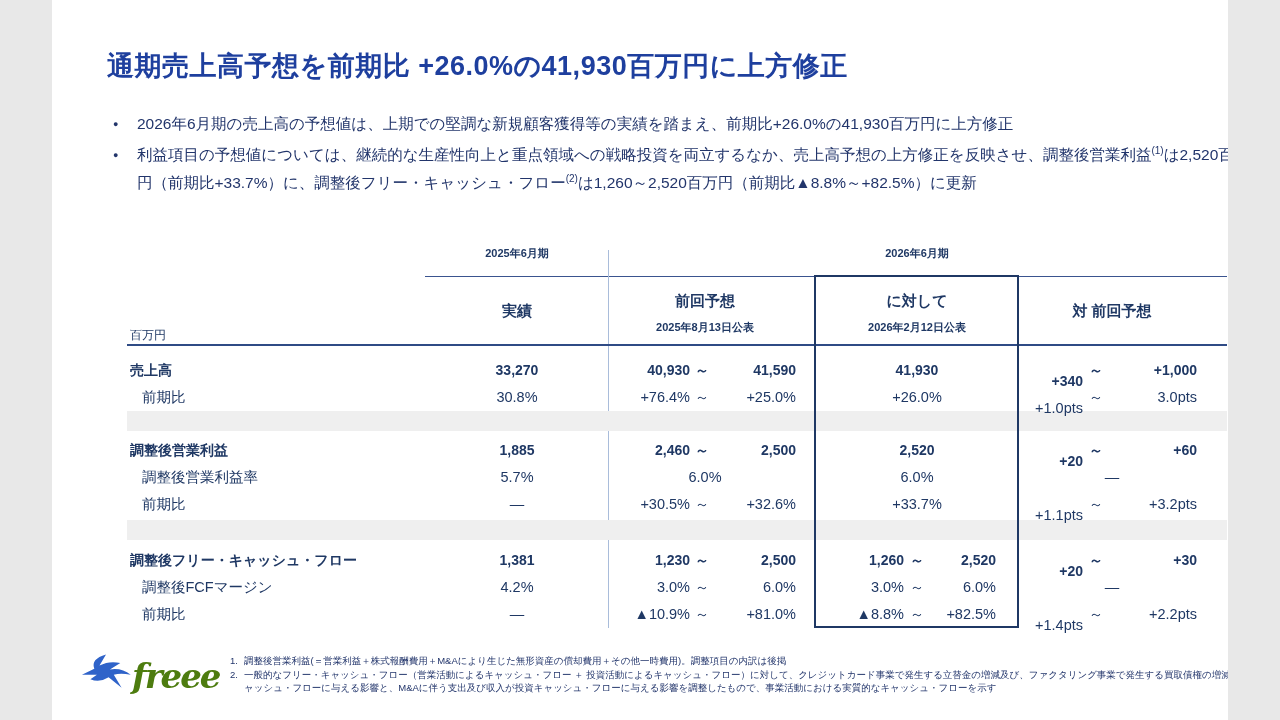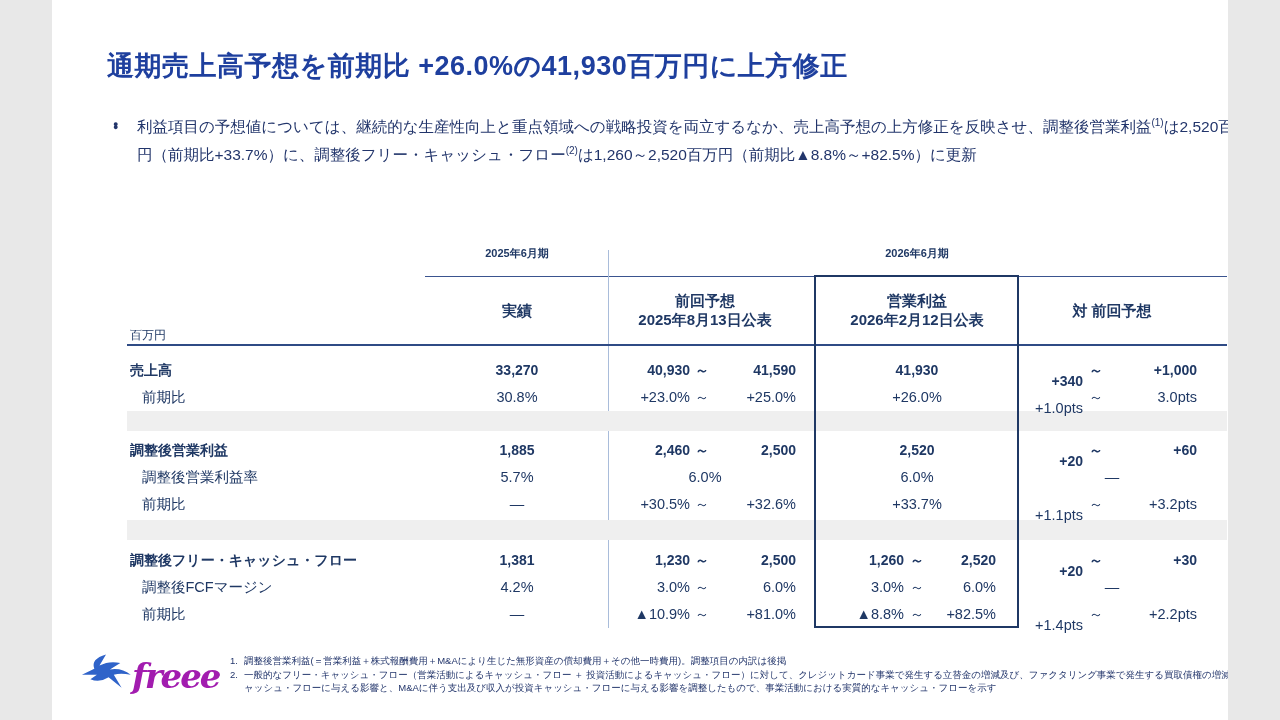--- a/index.html
+++ b/index.html
@@ -26,21 +26,21 @@
   .band.b1 { top:411px; } .band.b2 { top:520px; }
   .current-box  { position:absolute; left:762px; top:275px; width:205px; height:353px;
                   border:2.5px solid #1F3864; z-index:5; pointer-events:none; }
 
   .period { position:absolute; top:246px; font-size:11px; font-weight:700; text-align:center; color:#1F3864; }
   .period.p25 { left:375px; width:180px; }
   .period.p26 { left:772px; width:186px; }
 
   .colhead { position:absolute; text-align:center; color:#1F3864; }
   .colhead .h1 { font-size:15px; font-weight:700; line-height:22px; }
-  .colhead .h2 { font-size:15px; font-weight:700; line-height:15px; }
+  .colhead .h2 { font-size:11px; font-weight:700; line-height:15px;margin-top:8px; }
   .ch-actual  { left:375px; top:300px; width:180px; }
   .ch-prev    { left:562px; top:290px; width:182px; }
   .ch-current { left:772px; top:290px; width:186px; }
   .ch-vs      { left:965px; top:300px; width:190px; }
   .unit { position:absolute; left:78px; top:327px; font-size:12px; color:#1F3864; }
 
   .trow { position:absolute; left:0; width:1280px; height:28px; line-height:28px; font-size:14.5px; color:#1F3864; z-index:2; }
   .trow.bold { font-weight:700; font-size:14px; }
   .c-label { position:absolute; left:78px; width:292px; white-space:nowrap; }
   .trow.sub .c-label { padding-left:12px; }
@@ -55,37 +55,37 @@
   .c-cur .lo { width:66px; } .c-cur .tl { width:26px; } .c-cur .hi { width:66px; }
   .c-vs .lo { width:66px;margin-top:21px; } .c-vs .tl { width:26px; } .c-vs .hi { width:88px; }
   .cell.single { justify-content:center; }
   .r0{top:356px}.r1{top:383px}.r2{top:436px}.r3{top:463px}.r4{top:490px}
   .r5{top:546px}.r6{top:573px}.r7{top:600px}
 
   
   .logo { position:absolute; left:28px; top:648px; width:148px; height:58px; }
   .logo svg { position:absolute; left:0; top:4px; }
   .logo .word { position:absolute; left:52px; top:8px; font-size:34px; font-style:italic; font-weight:600;
-                color:#a21caf; letter-spacing:-2px; font-family:"DejaVu Serif","Liberation Serif",serif; }
+                color:#4d7c0f; letter-spacing:-2px; font-family:"DejaVu Serif","Liberation Serif",serif; }
   .footnotes { position:absolute; left:178px; top:654px; width:1040px; font-size:9.5px; line-height:13.5px; color:#22356B; }
   .fnote { display:flex; }
   .fnote .num { width:14px; flex:0 0 14px; }
   .fnote .txt { flex:1; }
   .pagenum { position:absolute; left:1232px; top:684px; width:30px; text-align:left; font-size:12px; color:#33559F; }
 </style>
 </head>
 <body>
 
 <div class="slide">
 
   <div class="title">通期売上高予想を前期比 +26.0%の41,930百万円に上方修正</div>
 
   <div class="bullets">
     <div class="bullet">
-      <span class="marker">●</span>
+      <span class="marker">●</span><span>2026年6月期の売上高の予想値は、上期での堅調な新規顧客獲得等の実績を踏まえ、前期比+26.0%の41,930百万円に上方修正</span>
     </div>
     <div class="bullet">
       <span class="marker">●</span><span>利益項目の予想値については、継続的な生産性向上と重点領域への戦略投資を両立するなか、売上高予想の上方修正を反映させ、調整後営業利益</span><span class="sup">(1)</span><span>は2,520百万円（前期比+33.7%）に、調整後フリー・キャッシュ・フロー</span><span class="sup">(2)</span><span>は1,260～2,520百万円（前期比▲8.8%～+82.5%）に更新</span>
     </div>
   </div>
 
   <div class="period p25">2025年6月期</div>
   <div class="period p26">2026年6月期</div>
   <div class="hline-period"></div>
   <div class="vline"></div>
@@ -93,21 +93,21 @@
   <div class="band b2"></div>
 
   <div class="colhead ch-actual">
     <div class="h1">実績</div>
   </div>
   <div class="colhead ch-prev">
     <div class="h1">前回予想</div>
     <div class="h2">2025年8月13日公表</div>
   </div>
   <div class="colhead ch-current">
-    <div class="h1">営業利益</div>
+    <div class="h1">に対して</div>
     <div class="h2">2026年2月12日公表</div>
   </div>
   <div class="colhead ch-vs">
     <div class="h1">対 前回予想</div>
   </div>
   <div class="unit">百万円</div>
   <div class="hline-main"></div>
 
   <div class="trow bold r0">
     <div class="c-label">売上高</div>
@@ -124,21 +124,21 @@
         <span class="lo">+340</span>
         <span class="tl">～</span>
         <span class="hi">+1,000</span>
       </div>
   </div>
 
   <div class="trow sub r1">
     <div class="c-label">前期比</div>
     <div class="c-actual">30.8%</div>
     <div class="cell c-prev">
-        <span class="lo">+23.0%</span>
+        <span class="lo">+76.4%</span>
         <span class="tl">～</span>
         <span class="hi">+25.0%</span>
       </div>
     <div class="cell c-cur single">
         <span>+26.0%</span>
       </div>
     <div class="cell c-vs">
         <span class="lo">+1.0pts</span>
         <span class="tl">～</span>
         <span class="hi">3.0pts</span>

